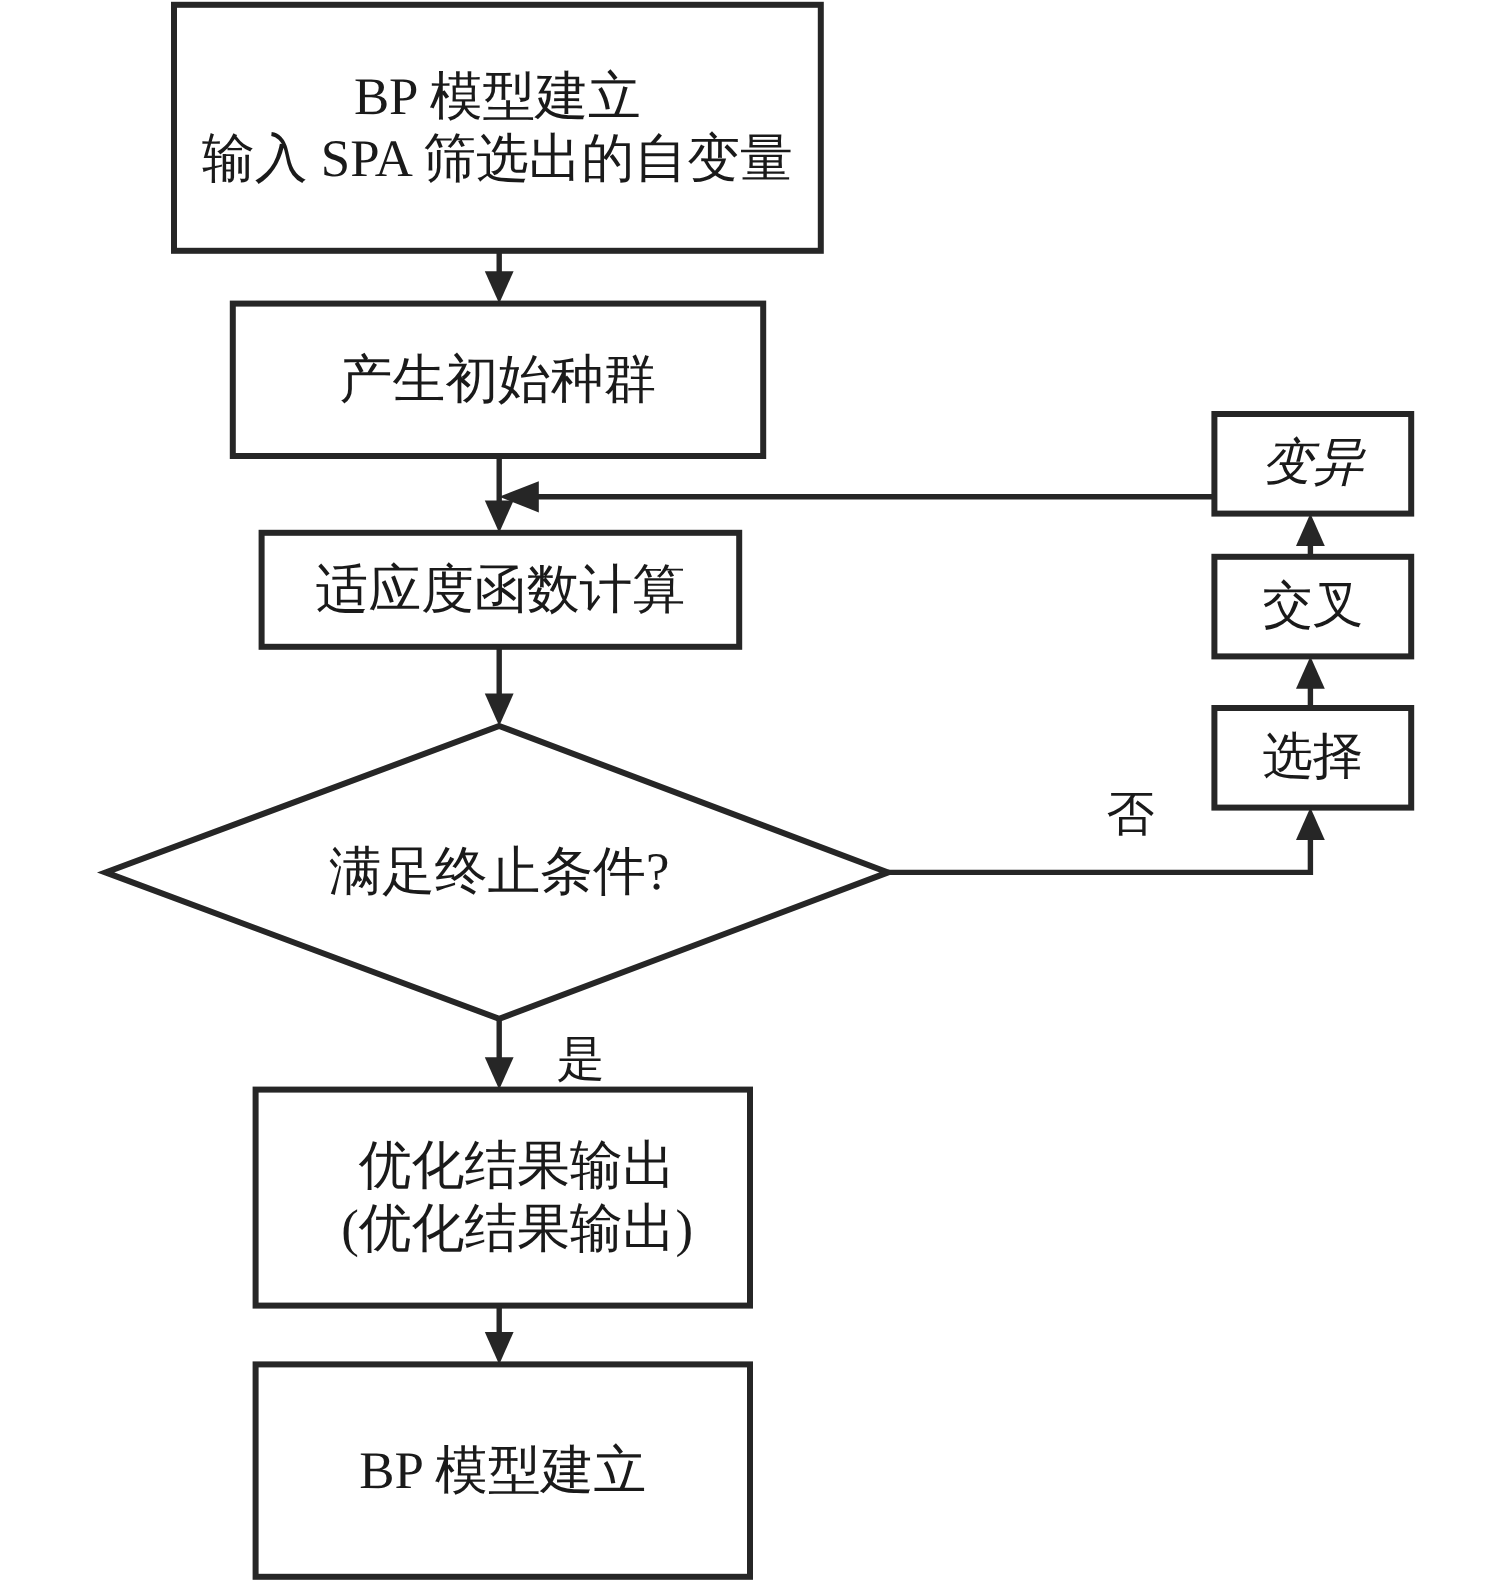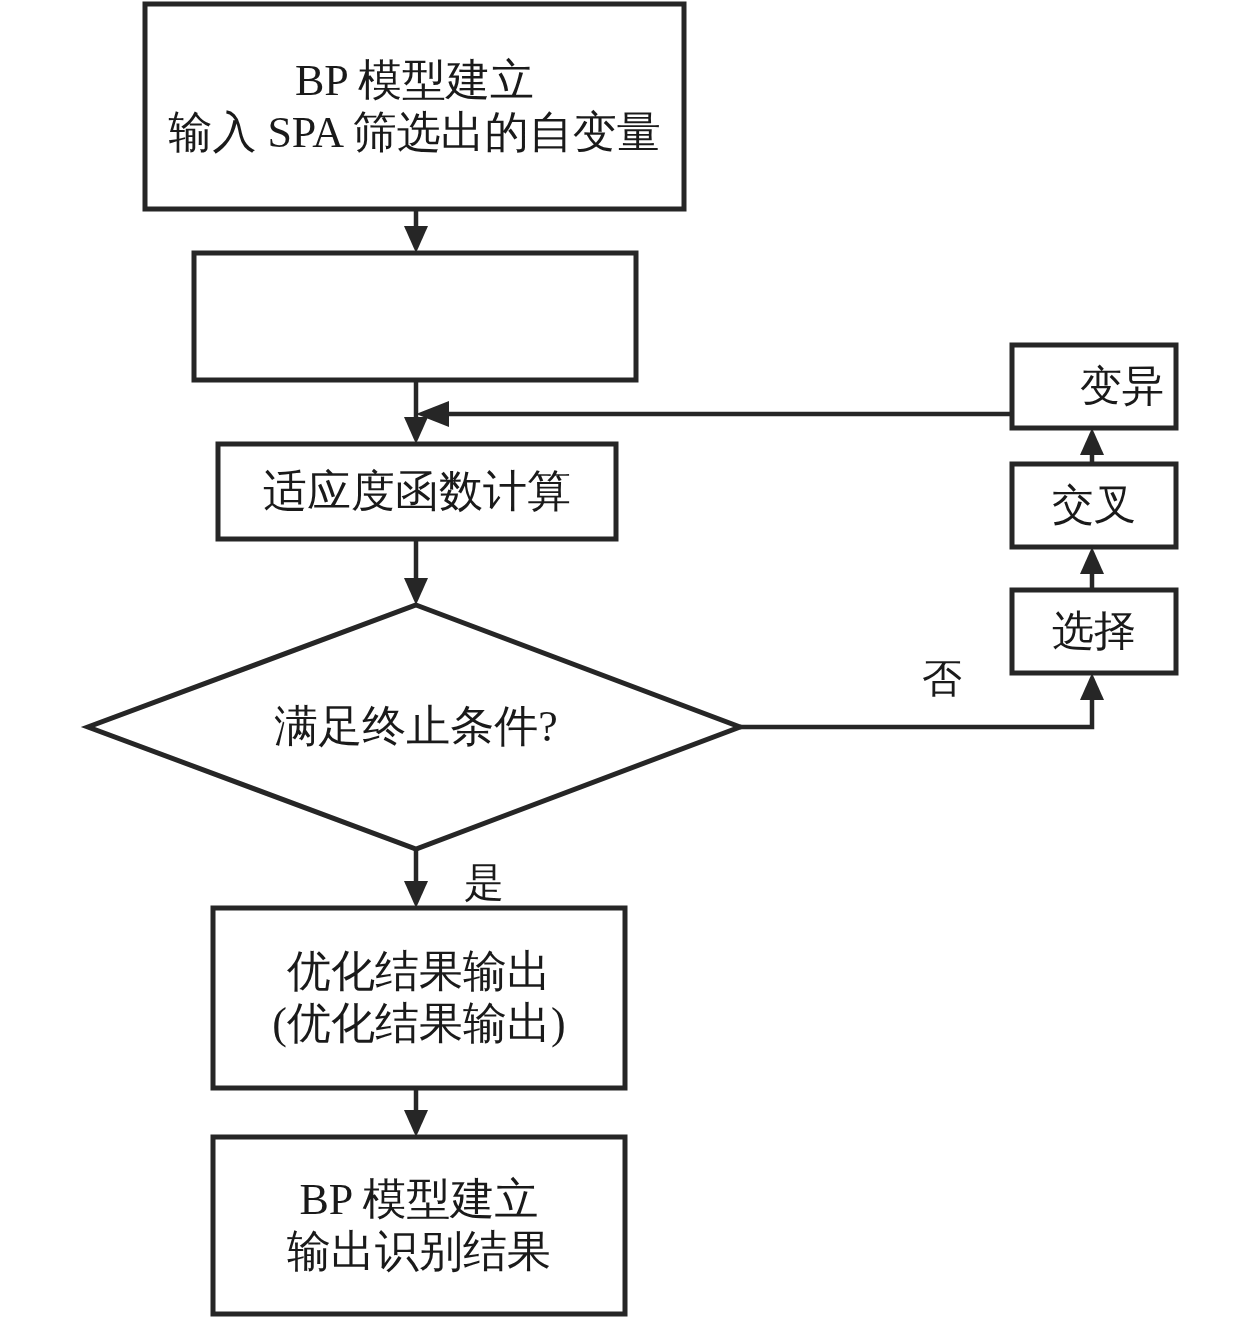--- a/index.html
+++ b/index.html
@@ -128,40 +128,42 @@
       <polygon class="arrow-head" points="416,414 449,401 449,427"></polygon>
     </g>
 
   </svg>
 
   <div class="node-label fs-big" style="left:145px; top:4px; width:539px; height:205px;">
     <span class="line">BP 模型建立</span>
     <span class="line">输入 SPA 筛选出的自变量</span>
   </div>
 
+  <div class="node-label fs-big" style="left:194px; top:253px; width:442px; height:127px;">
+    <span class="line">产生初始种群</span>
+  </div>
 
   <div class="node-label fs-big" style="left:188px; top:697px; width:456px; height:60px;">
     <span class="line">满足终止条件?</span>
   </div>
 
   <div class="node-label fs-big" style="left:218px; top:444px; width:398px; height:95px;">
     <span class="line">适应度函数计算</span>
   </div>
 
-  <div class="node-label fs-big" style="left:213px; top:908px; width:412px; height:180px;">
+  <div class="node-label fs-big" style="left:225px; top:908px; width:412px; height:180px;">
     <span class="line">优化结果输出</span>
     <span class="line">(优化结果输出)</span>
   </div>
 
   <div class="node-label fs-big" style="left:213px; top:1137px; width:412px; height:177px;">
     <span class="line">BP 模型建立</span>
-    <span class="line">输出识别结果</span>
   </div>
 
-  <div class="node-label fs-mid" style="left:1040px; top:345px; width:164px; height:83px;">
+  <div class="node-label fs-mid" style="left:1012px; top:345px; width:164px; height:83px;font-style:italic;">
     <span class="line">变异</span>
   </div>
 
   <div class="node-label fs-mid" style="left:1012px; top:590px; width:164px; height:83px;">
     <span class="line">选择</span>
   </div>
 
   <div class="node-label fs-mid" style="left:1012px; top:464px; width:164px; height:83px;">
     <span class="line">交叉</span>
   </div>

